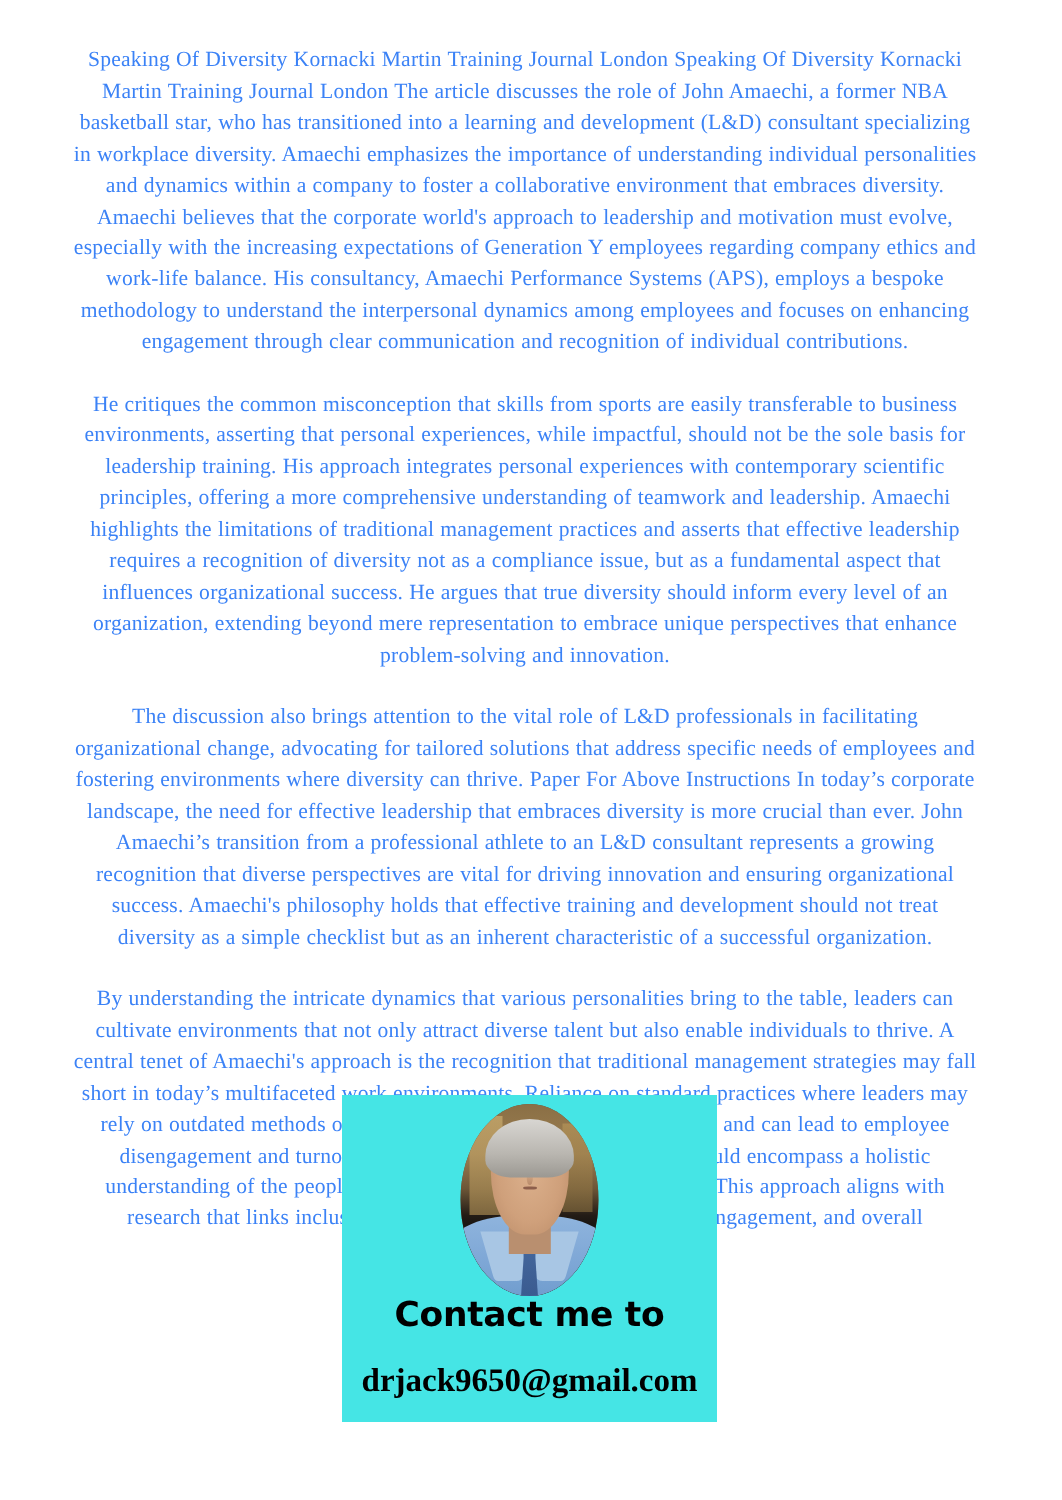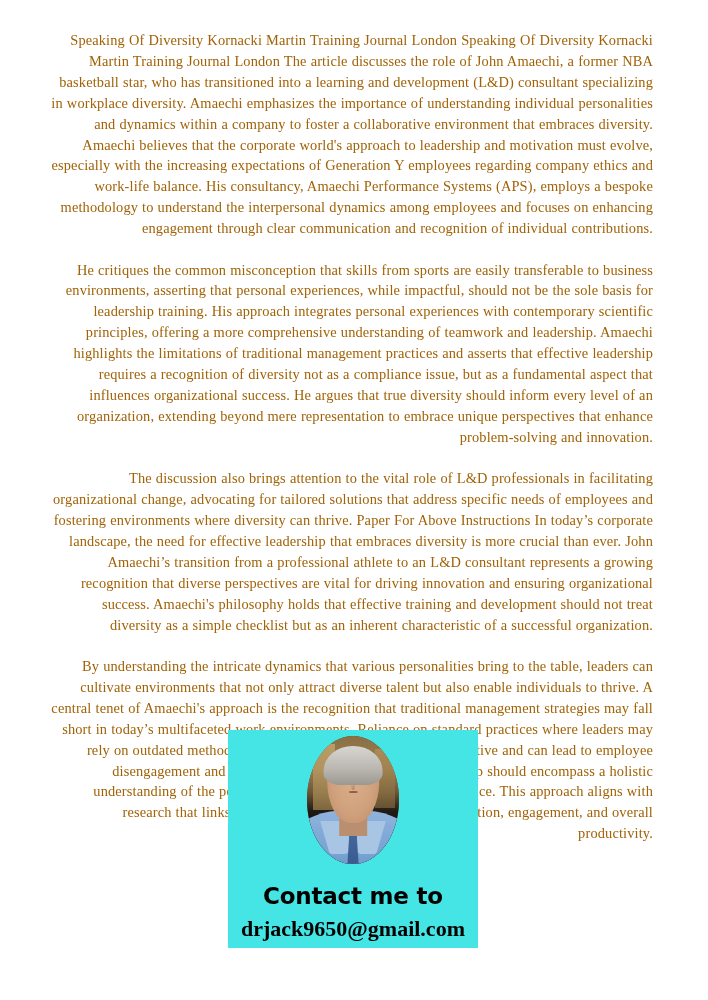--- a/index.html
+++ b/index.html
@@ -29,22 +29,22 @@
     left: 47px;
     top: 30px;
     width: 606px;
   }
 
   .article-paragraph {
     margin: 0 0 20.5px 0;
     font-family: "Liberation Serif", "DejaVu Serif", serif;
     font-size: 14.4px;
     line-height: 20.9px;
-    color: #a16207;
-    text-align: right;
+    color: #3b82f6;
+    text-align: center;
     letter-spacing: 0.01em;
     word-spacing: 0.02em;
   }
   .article-paragraph:last-child {
     margin-bottom: 0;
   }
 
   
   #contact-overlay {
     position: absolute;
@@ -215,36 +215,35 @@
   }
 
   .contact-line {
     text-align: center;
     font-family: "DejaVu Sans", "Liberation Sans", sans-serif;
     font-weight: bold;
     font-size: 23px;
     line-height: 30px;
     color: #000000;
     letter-spacing: -0.2px;
-    margin-top: 19px;
   }
   #contact-text-block {
     position: absolute;
     left: 0;
     right: 0;
     top: 132px;
   }
   #contact-email {
     text-align: center;
     font-family: "Liberation Serif", "DejaVu Serif", serif;
     font-weight: bold;
     font-size: 22px;
     line-height: 32px;
     color: #000000;
-    margin-top: 2px;
+    margin-top: 12px;
   }
 </style>
 </head>
 <body>
 
 <div id="document-page">
 
   <div id="article-body">
     <p class="article-paragraph">Speaking Of Diversity Kornacki Martin Training Journal London Speaking Of Diversity Kornacki Martin Training Journal London The article discusses the role of John Amaechi, a former NBA basketball star, who has transitioned into a learning and development (L&amp;D) consultant specializing in workplace diversity. Amaechi emphasizes the importance of understanding individual personalities and dynamics within a company to foster a collaborative environment that embraces diversity. Amaechi believes that the corporate world's approach to leadership and motivation must evolve, especially with the increasing expectations of Generation Y employees regarding company ethics and work-life balance. His consultancy, Amaechi Performance Systems (APS), employs a bespoke methodology to understand the interpersonal dynamics among employees and focuses on enhancing engagement through clear communication and recognition of individual contributions.</p>
     <p class="article-paragraph">He critiques the common misconception that skills from sports are easily transferable to business environments, asserting that personal experiences, while impactful, should not be the sole basis for leadership training. His approach integrates personal experiences with contemporary scientific principles, offering a more comprehensive understanding of teamwork and leadership. Amaechi highlights the limitations of traditional management practices and asserts that effective leadership requires a recognition of diversity not as a compliance issue, but as a fundamental aspect that influences organizational success. He argues that true diversity should inform every level of an organization, extending beyond mere representation to embrace unique perspectives that enhance problem-solving and innovation.</p>

